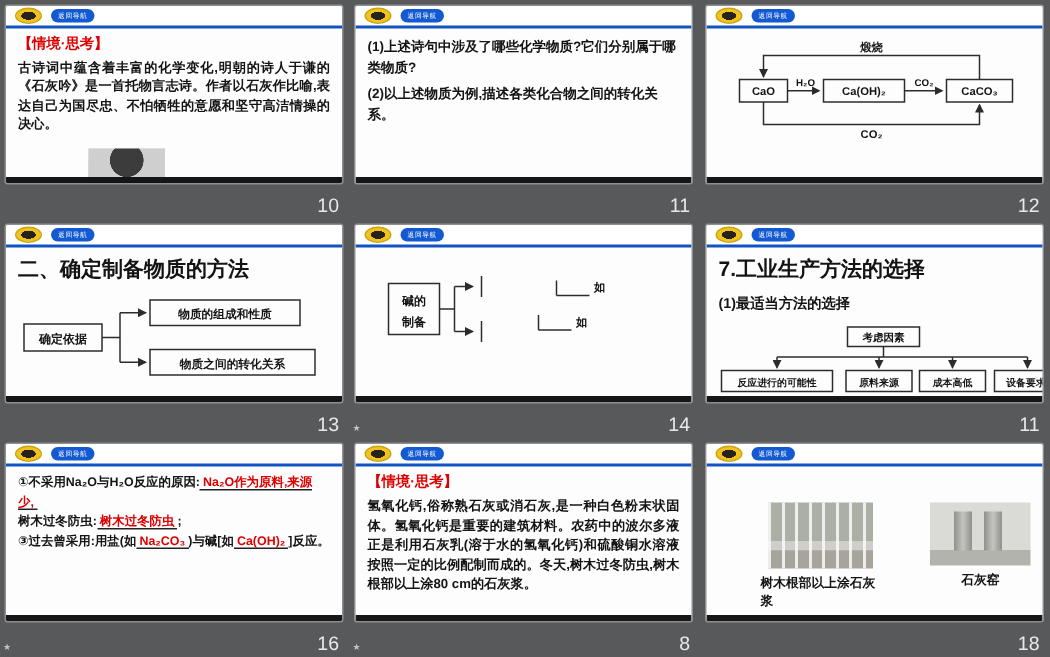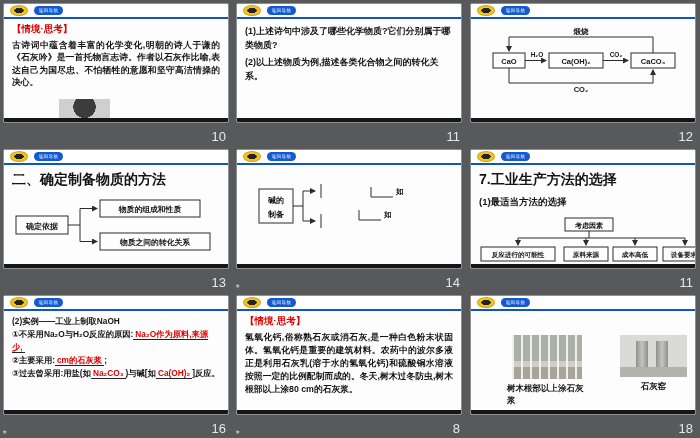--- a/index.html
+++ b/index.html
@@ -218,23 +218,22 @@
   </div>
 
   <div class="cell">
     <div class="card">
       <div class="hdr">
         <div class="logo"></div>
         <div class="btn">返回导航</div>
       </div>
       <div class="rule"></div>
       <div class="content s16">
-        <div>(2)实例——工业上制取NaOH</div>
         <div><span>①不采用Na₂O与H₂O反应的原因:</span><span class="ans">Na₂O作为原料,来源少,</span></div>
-        <div><span>②主要采用:</span><span class="ans">cm的石灰浆</span><span>;</span></div>
+        <div><span>树木过冬防虫:</span><span class="ans">树木过冬防虫</span><span>;</span></div>
         <div><span>③过去曾采用:用盐(如</span><span class="ans">Na₂CO₃</span><span>)与碱[如</span><span class="ans">Ca(OH)₂</span><span>]反应。</span></div>
       </div>
       <div class="footbar"></div>
     </div>
     <div class="pagenum">16</div>
     <div class="star">★</div>
   </div>
 
   <div class="cell">
     <div class="card">

